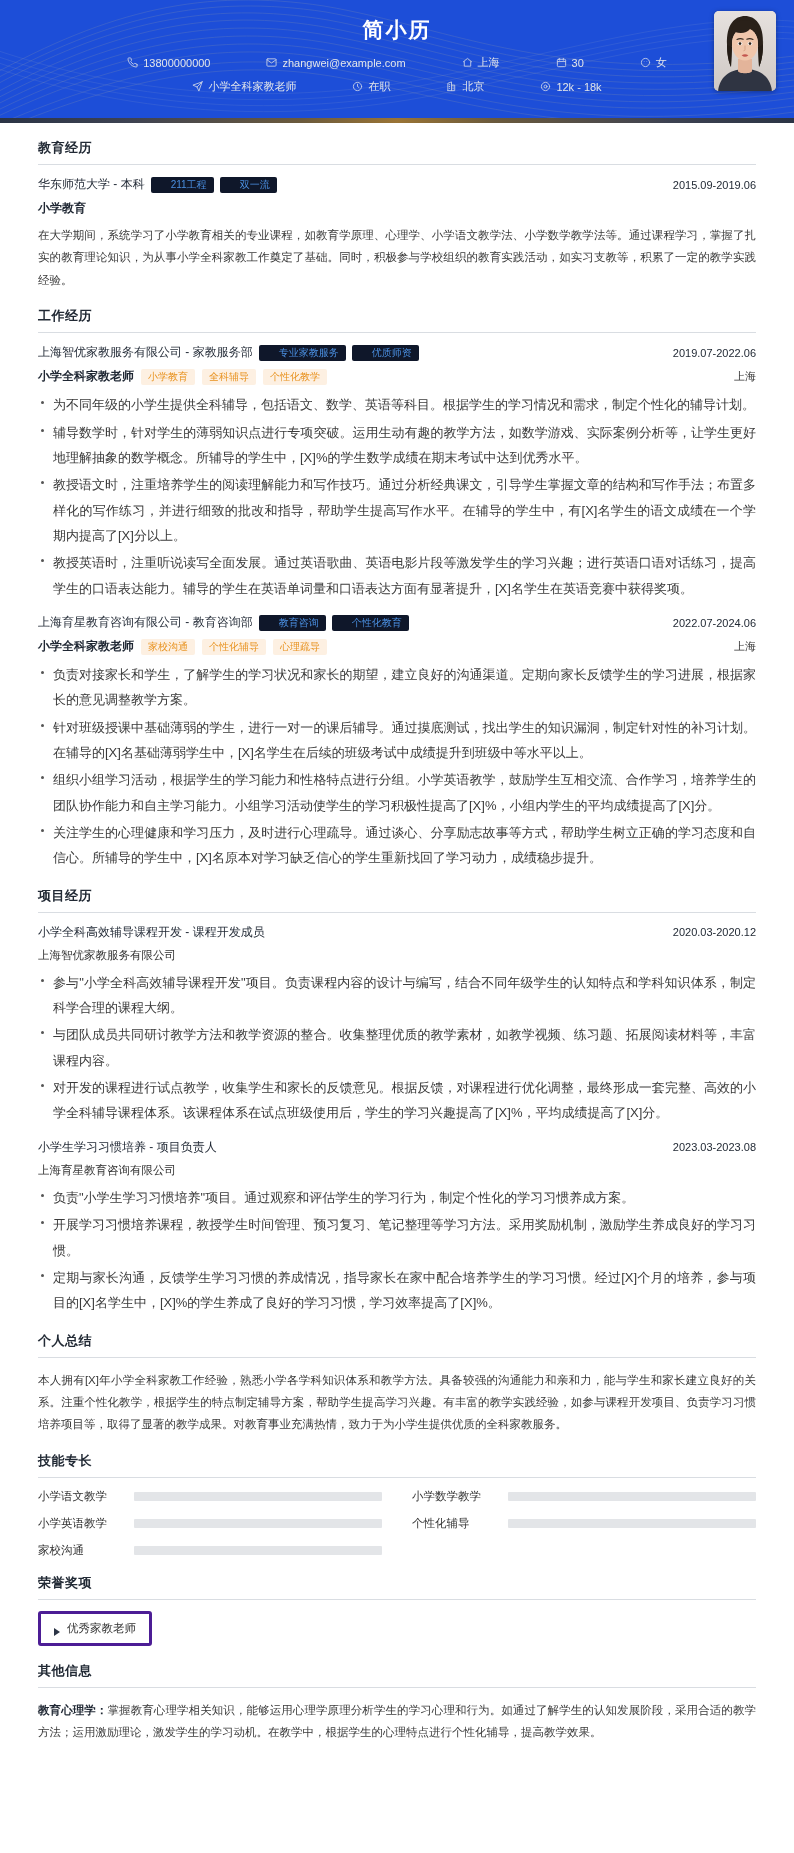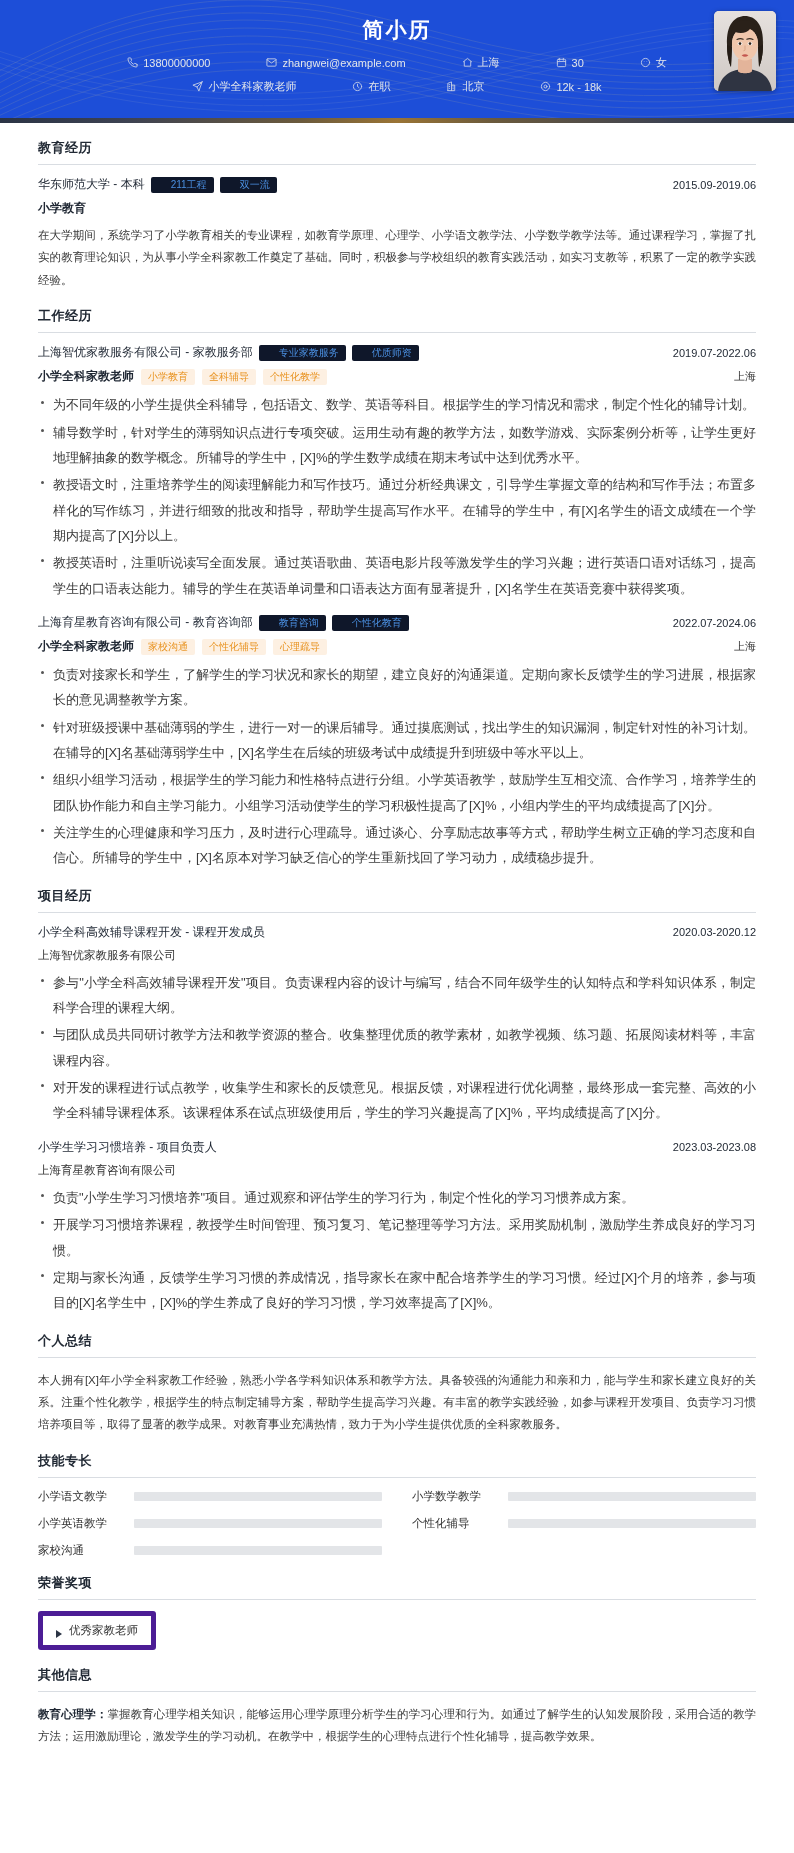--- a/index.html
+++ b/index.html
@@ -160,21 +160,21 @@
     overflow:hidden;
   }
   .skill-fill { height:100%; background:#2b3445; border-radius:1px; }
 
   
   .awards { display:flex; flex-wrap:wrap; gap:10px; }
   .award-chip {
     display:inline-flex;
     align-items:flex-end;
     gap:7px;
-    border:5px solid #4c1d95;
+    border:3px solid #4c1d95;
     border-radius:3px;
     padding:7px 13px;
     font-size:11.5px;
     color:#333;
     background:#fff;
   }
   .award-chip .tri {
     width:0;height:0;
     border-left:6px solid #2b3445;
     border-top:4px solid transparent;

